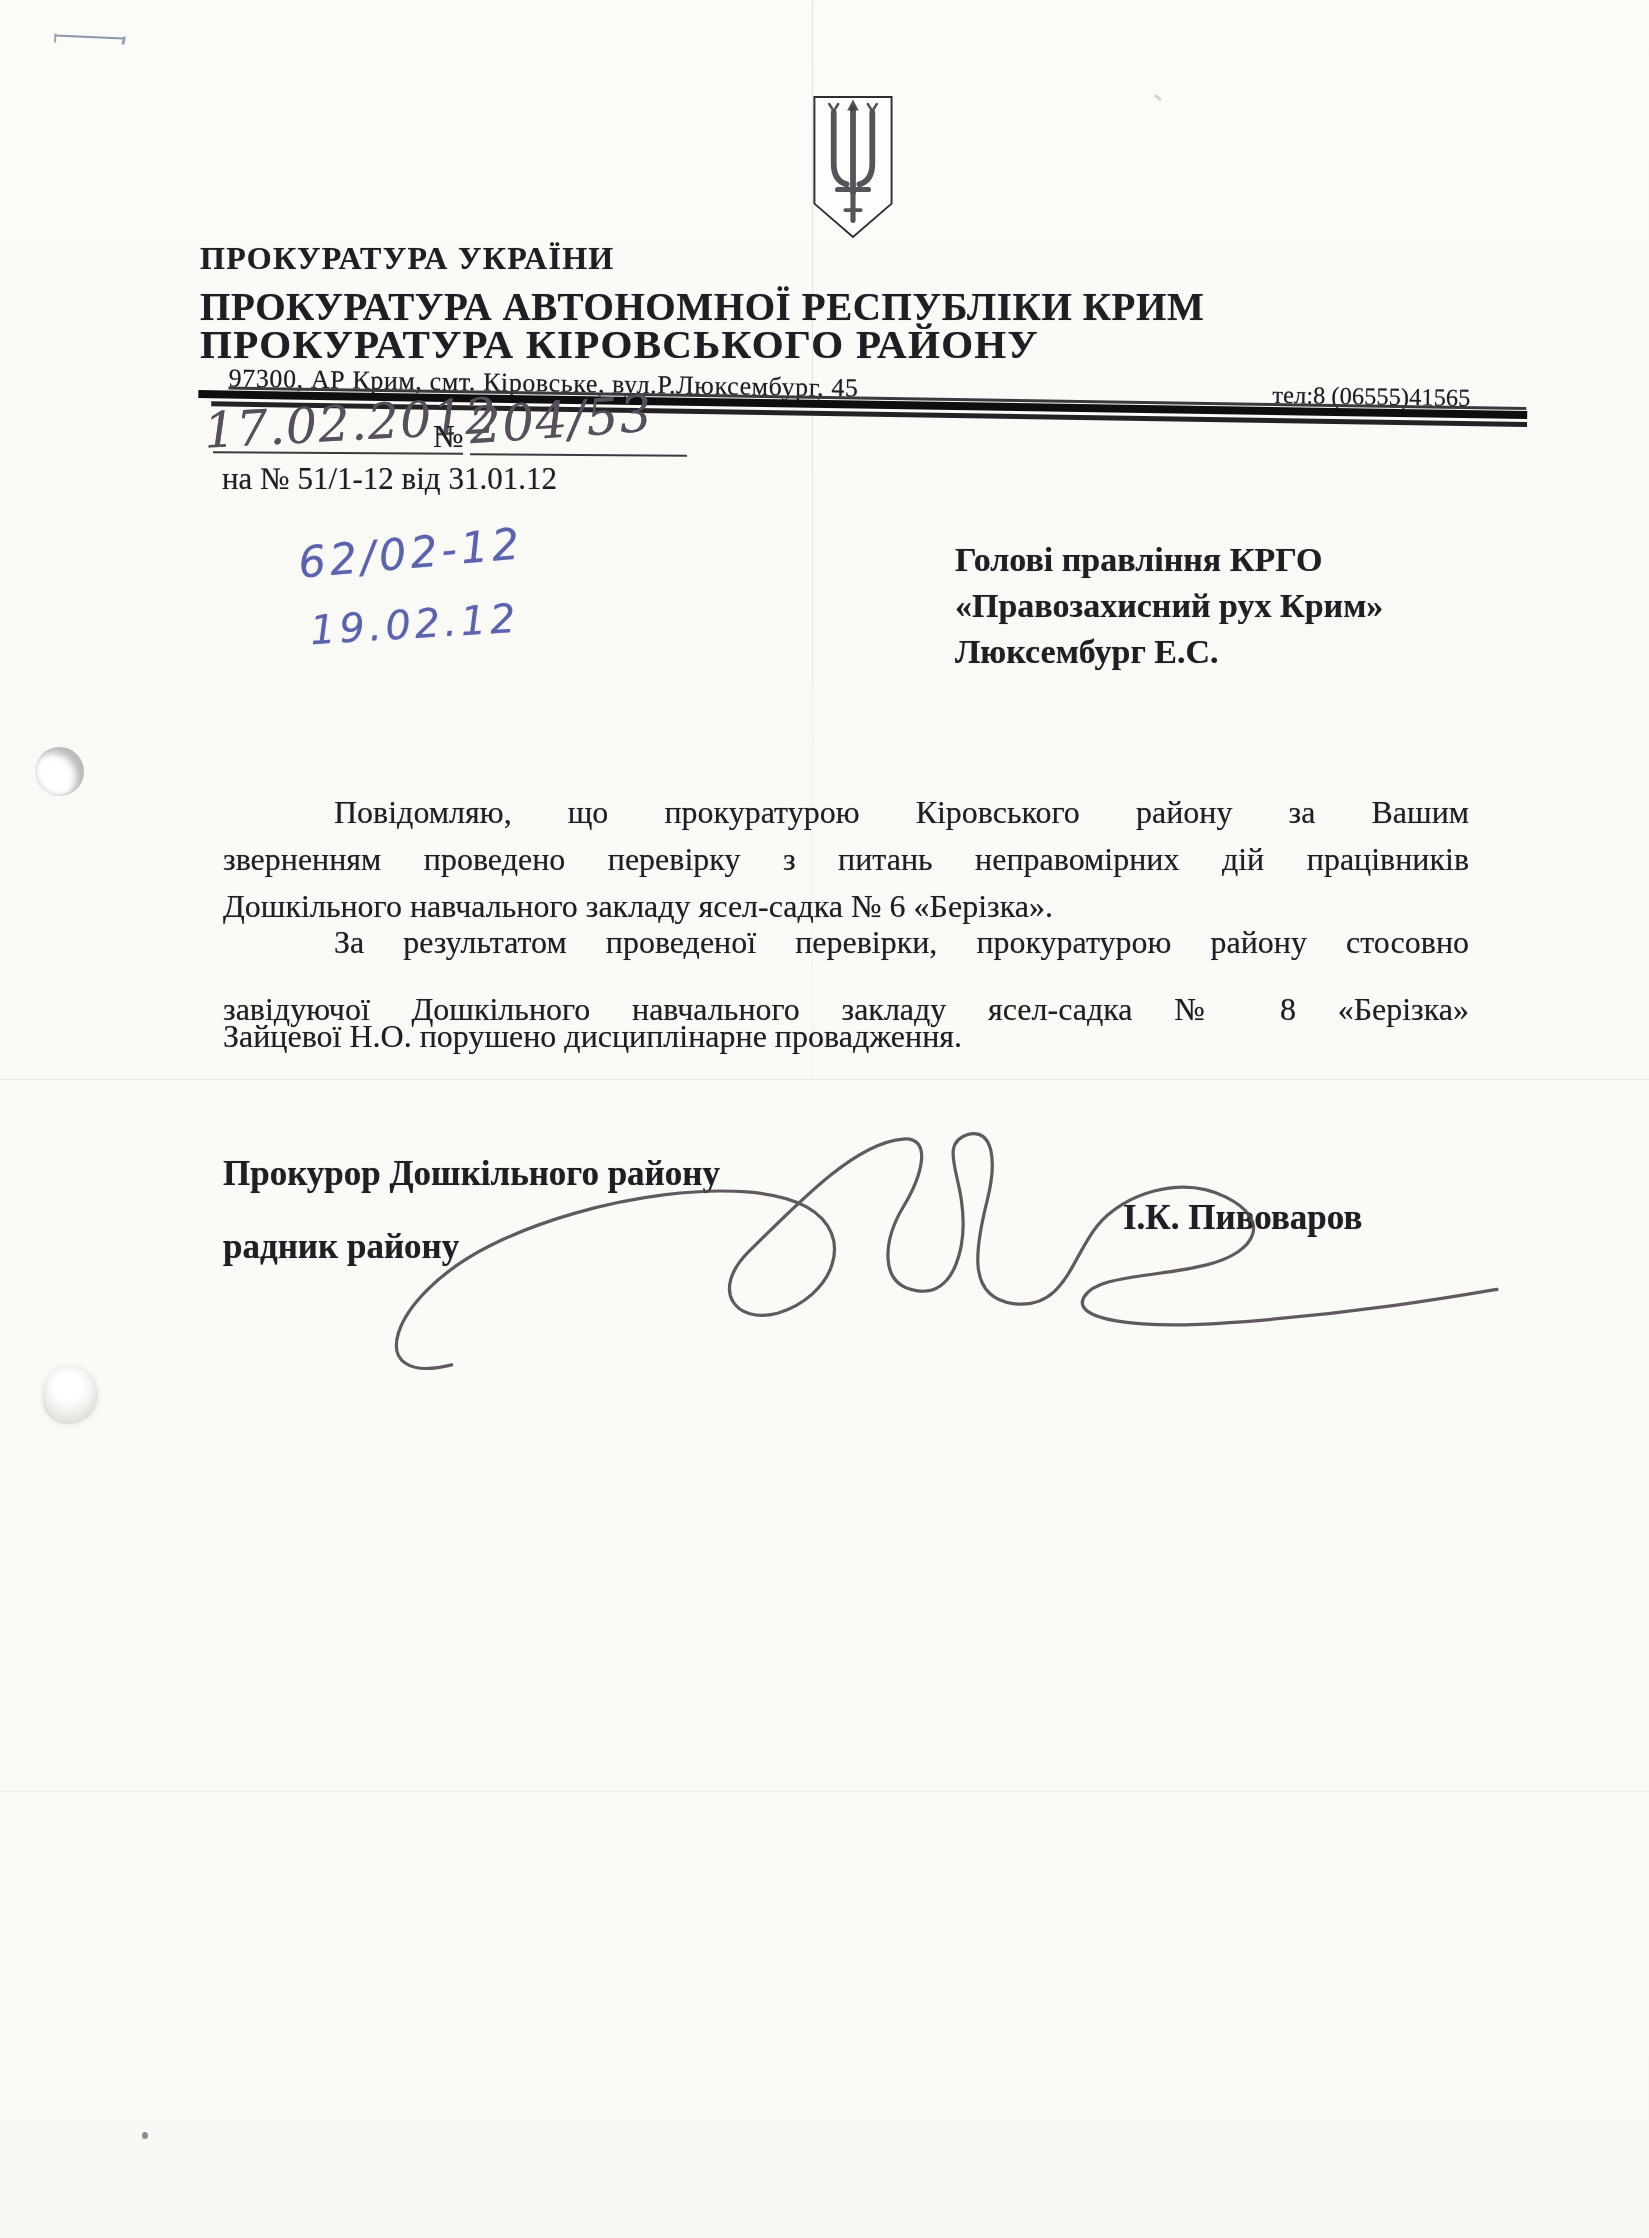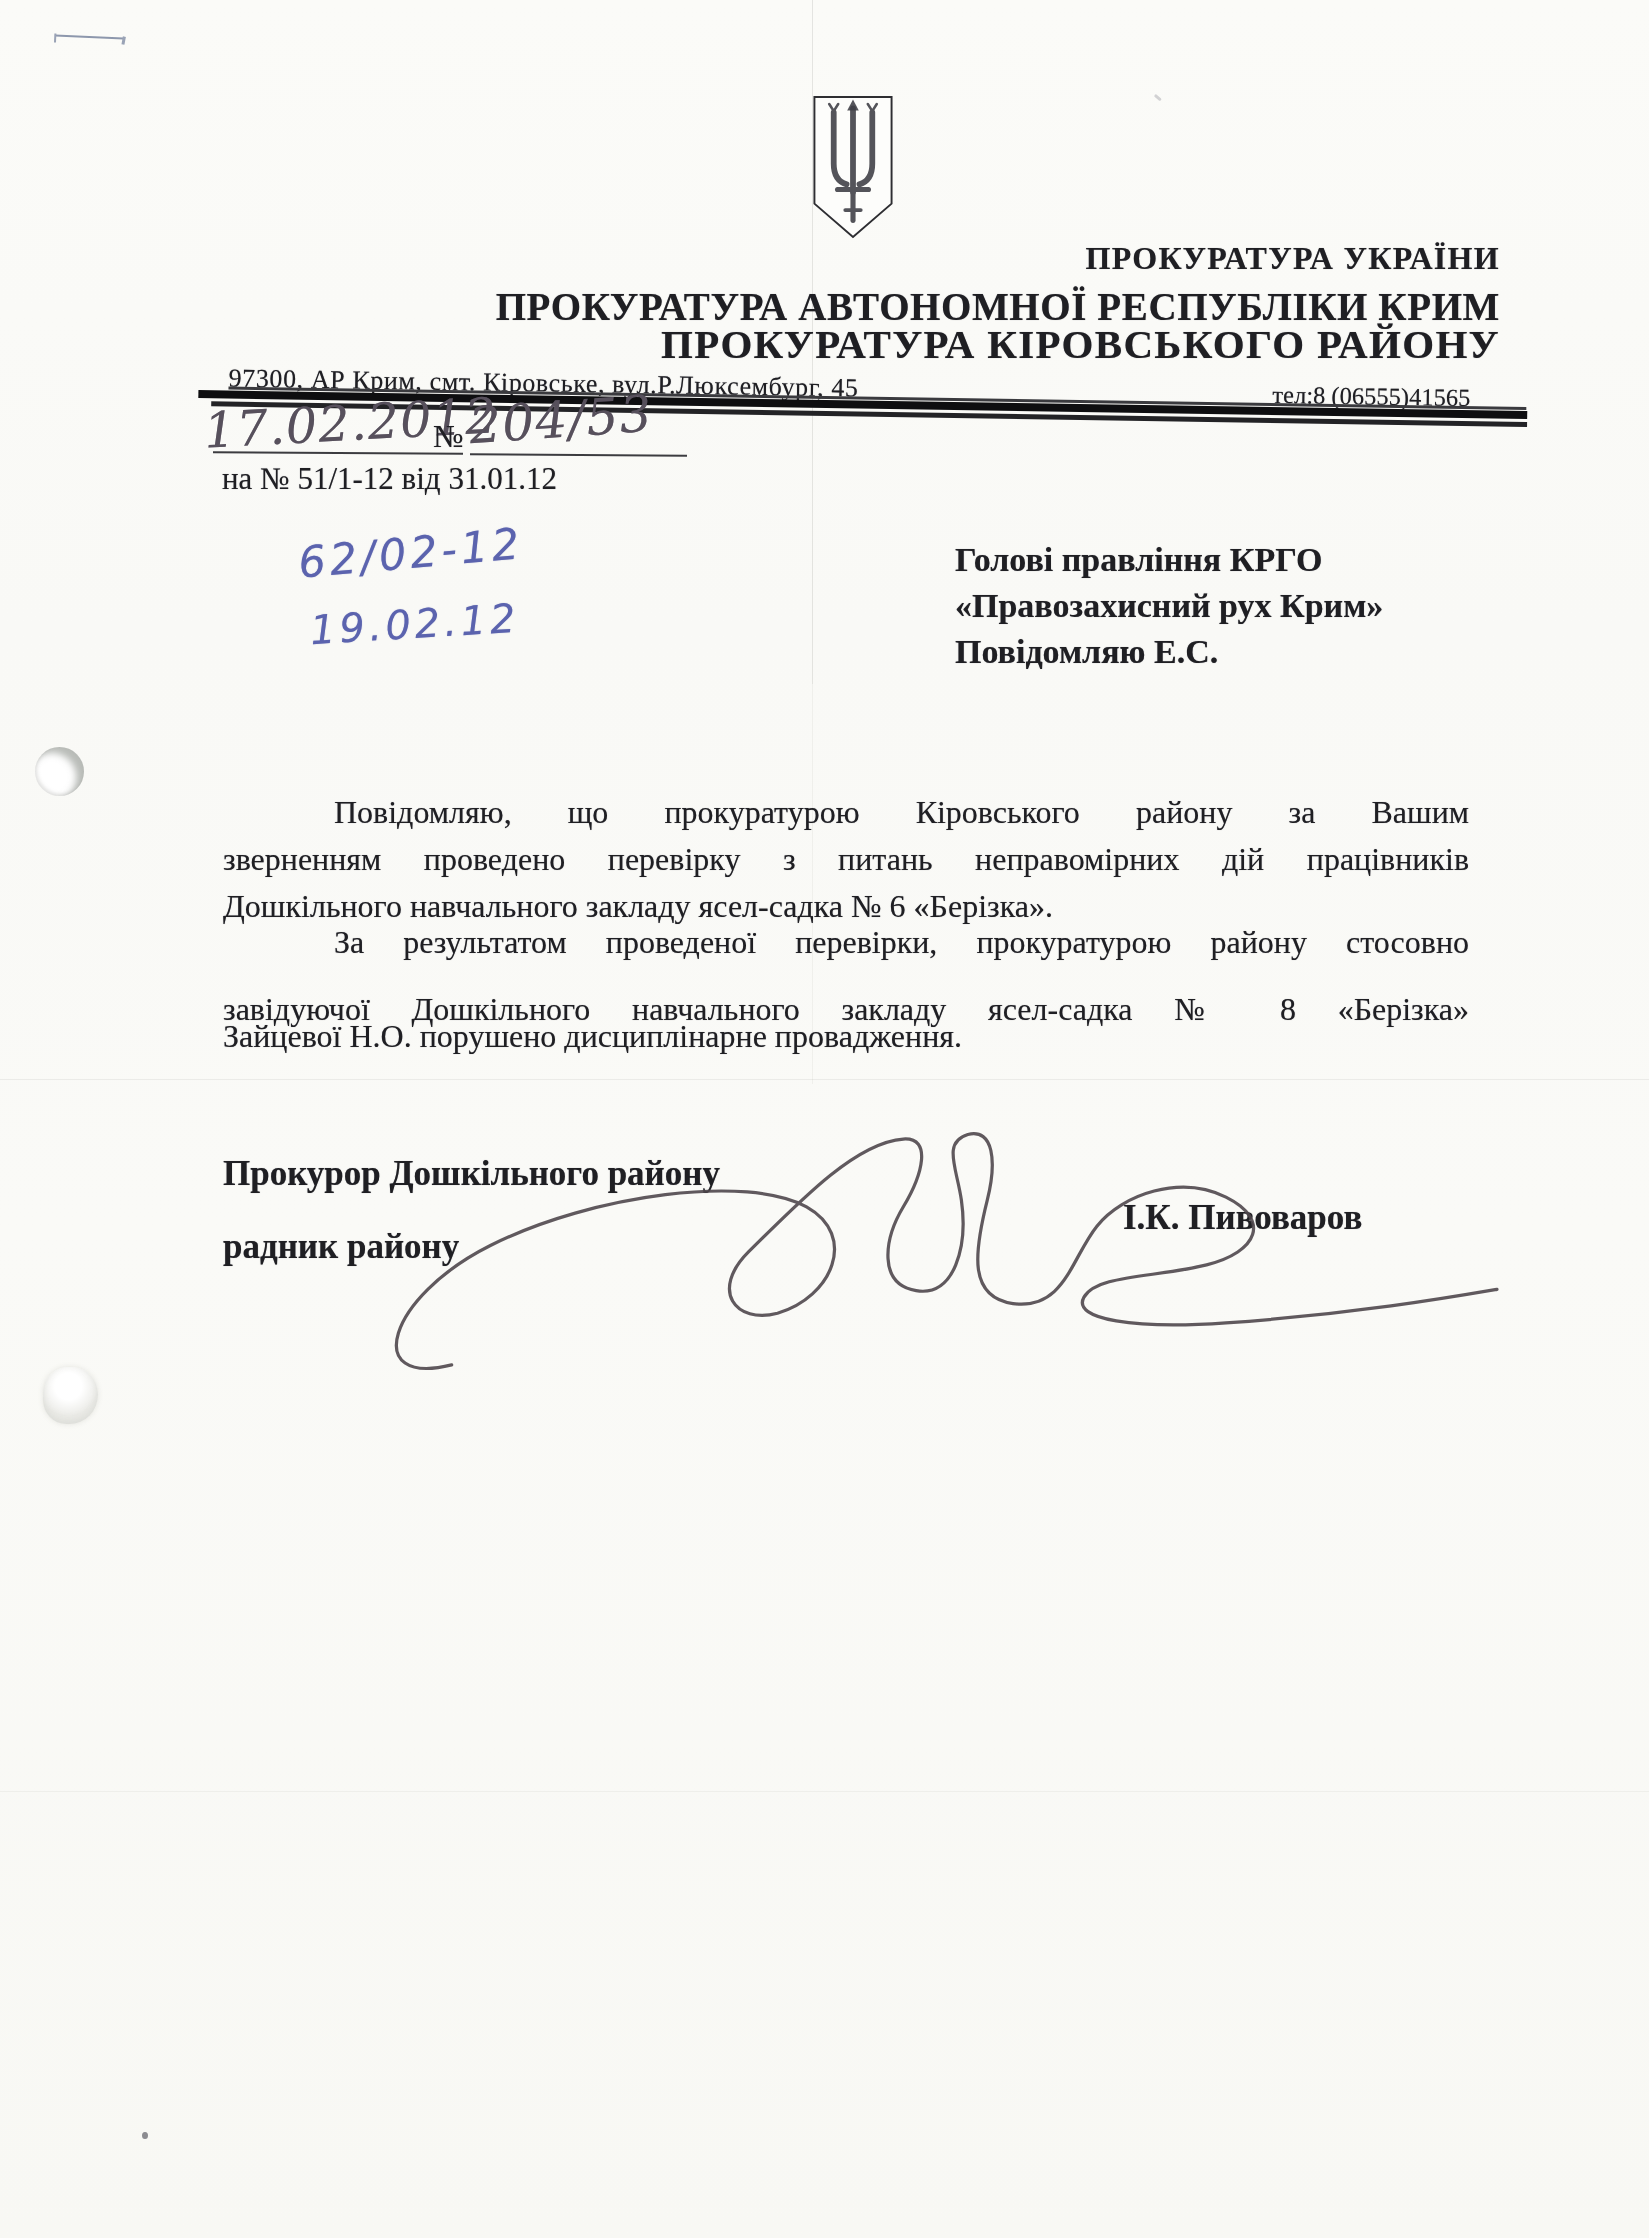--- a/index.html
+++ b/index.html
@@ -10,21 +10,21 @@
     background:linear-gradient(180deg,#fbfbf8 0%,#f9f9f6 28%,#fafaf7 55%,#f8f8f4 100%);
     overflow:hidden;
     font-family:"Liberation Serif", serif;
     color:#1f1f23;
   }
   .abs{position:absolute;}
   .printed{color:#1f1f23;text-shadow:0 0 0.8px rgba(35,35,50,.55);}
   .bold{font-weight:bold;}
   
   #head-center{left:200px;width:1291px;text-align:center;}
-  .h-line{position:absolute;left:9px;width:100%;text-align:right;white-space:nowrap;}
+  .h-line{position:absolute;left:0;width:100%;text-align:left;white-space:nowrap;}
   #h1{top:240px;font-size:32px;letter-spacing:1.3px;}
   #h2{top:276px;font-size:39px;letter-spacing:0.6px;margin-top:8px;}
   #h3{top:320px;font-size:41px;letter-spacing:1.3px;}
   
   #addr-group{left:194px;top:354px;width:1337px;height:58px;transform:rotate(.9deg);transform-origin:0 0;}
   #address{left:35px;top:9px;font-size:26px;letter-spacing:0.6px;white-space:nowrap;}
   #phone{left:1079px;top:10.3px;font-size:24.5px;white-space:nowrap;}
   .rule{position:absolute;background:#1a1a1c;}
   #rule-thin-top{left:35px;top:32px;width:1298px;height:2.6px;background:#3a3a3e;}
   #rule-thick{left:5.2px;top:36px;width:1329px;height:8.4px;background:#0e0e10;}
@@ -123,21 +123,21 @@
   <div class="u-seg" id="useg1"></div>
   <div class="u-seg" id="useg2"></div>
   <div class="abs printed" id="reply-line">на № 51/1-12 від 31.01.12</div>
 
   <div class="abs hand-blue" id="blue1">62/02-12</div>
   <div class="abs hand-blue" id="blue2">19.02.12</div>
 
   <div class="abs" id="recipient">
     <div class="rcpt-line printed">Голові правління КРГО</div>
     <div class="rcpt-line printed">«Правозахисний рух Крим»</div>
-    <div class="rcpt-line printed">Повідомляю Е.С.</div>
+    <div class="rcpt-line printed">Люксембург Е.С.</div>
   </div>
 
   <div class="para-line printed indent" style="top:789px;">Повідомляю, що прокуратурою Кіровського району за Вашим</div>
   <div class="para-line printed" style="top:836px;">зверненням проведено перевірку з питань неправомірних дій працівників</div>
   <div class="para-line printed para-last" style="top:883px;">Дошкільного навчального закладу ясел-садка № 6 «Берізка».</div>
 
   <div class="para-line printed indent" style="top:919px;">За результатом проведеної перевірки, прокуратурою району стосовно</div>
   <div class="para-line printed" style="top:966px;margin-top:20px;">завідуючої Дошкільного навчального закладу ясел-садка № 8 «Берізка»</div>
   <div class="para-line printed para-last" style="top:1013px;">Зайцевої Н.О. порушено дисциплінарне провадження.</div>
 

